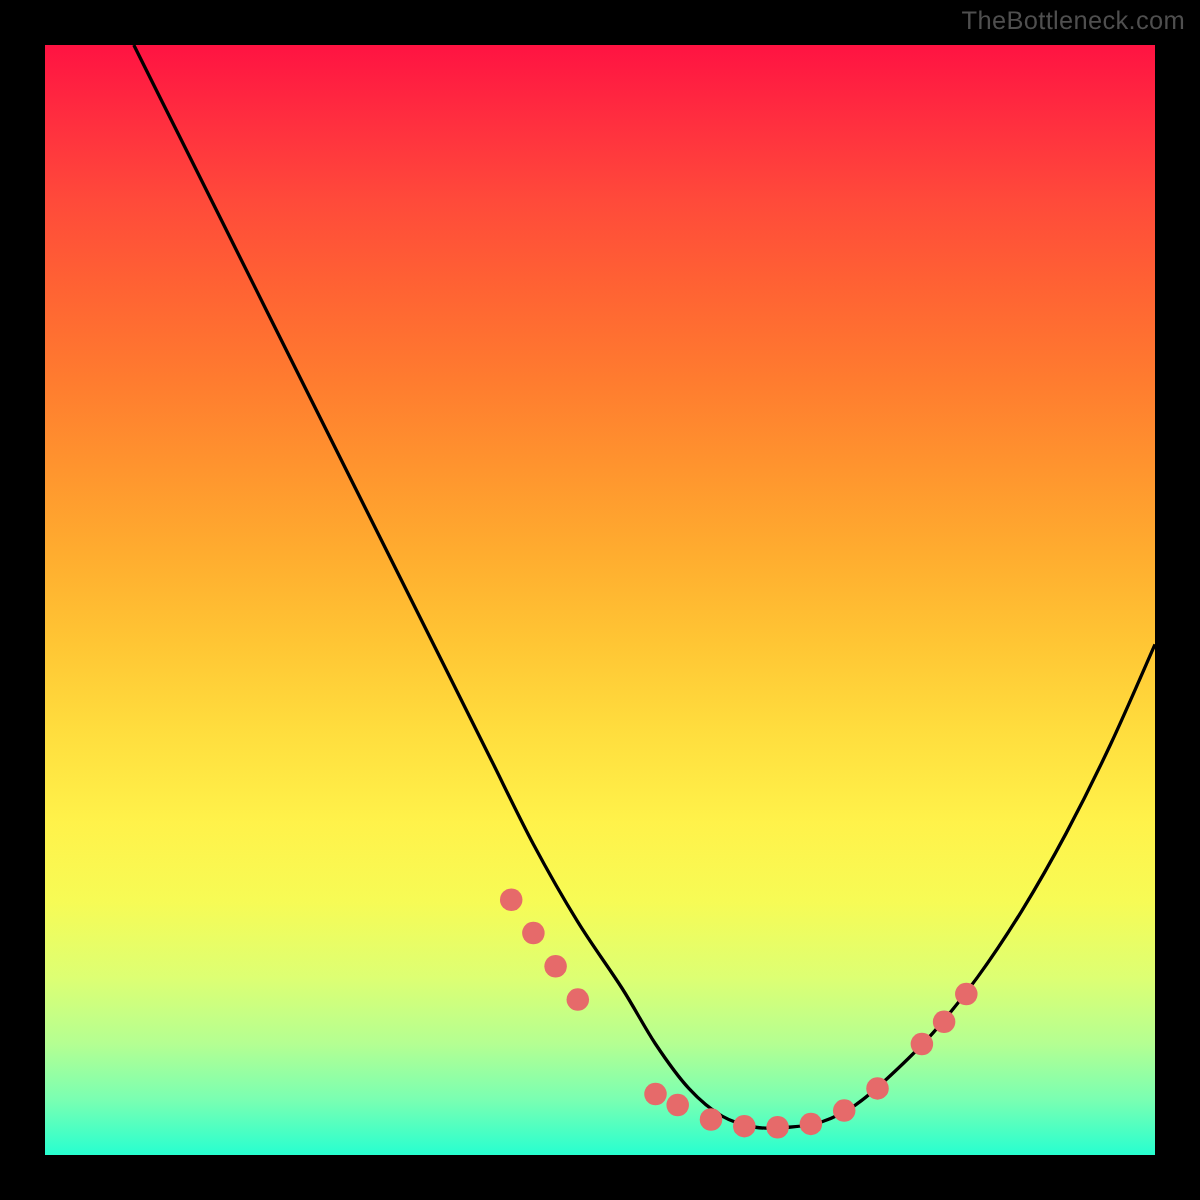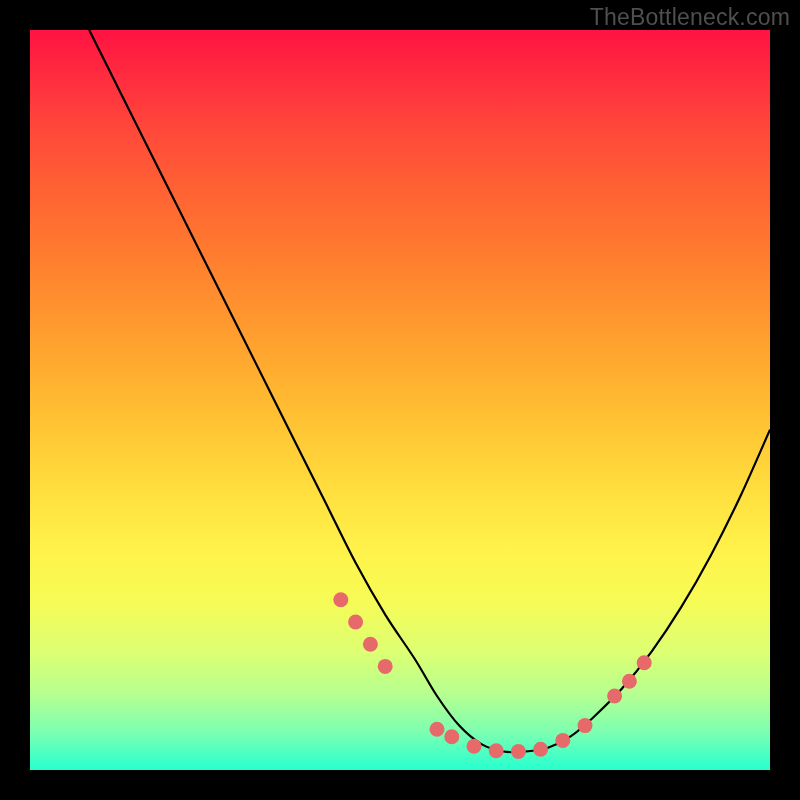--- a/index.html
+++ b/index.html
@@ -15,21 +15,21 @@
     position: relative;
     width: 800px;
     height: 800px;
     background: #000;
   }
   .watermark {
     position: absolute;
     top: 4px;
     right: 10px;
     color: #4f4f4f;
-    font-size: 23px;
+    font-size: 17px;
     font-weight: 500;
     letter-spacing: 0.2px;
     z-index: 10;
   }
   .plot-area {
     position: absolute;
     top: 30px;
     left: 30px;
     width: 740px;
     height: 740px;

